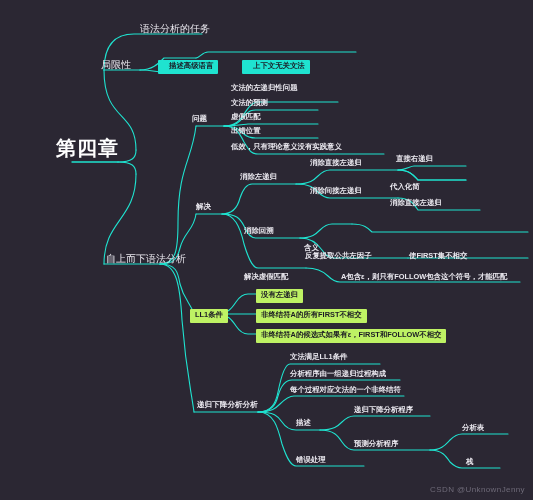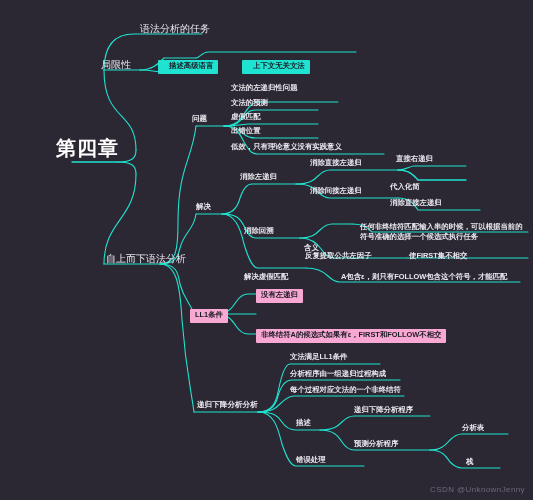--- a/index.html
+++ b/index.html
@@ -53,21 +53,21 @@
   .node.chip-cyan {
     background: #1fe3d0;
     color: #1b1b24;
     font-size: 7.4px;
     font-weight: bold;
     padding: 2px 5px 3px 11px;
     border-radius: 1px;
   }
   
   .node.chip-yellow {
-    background: #f9a8d4;
+    background: #bef264;
     color: #1b1b24;
     font-size: 7.4px;
     font-weight: bold;
     padding: 2px 5px 3px 5px;
     border-radius: 1px;
   }
   .node.multiline {
     white-space: normal;
     line-height: 1.35;
   }
@@ -197,34 +197,34 @@
   <div class="node plain" style="left:390px; top:183px;">代入化简</div>
 
   <div class="node plain" style="left:310px; top:187px;">消除间接左递归</div>
 
   <div class="node plain" style="left:390px; top:199px;">消除直接左递归</div>
 
   <div class="node plain" style="left:244px; top:227px;">消除回溯</div>
 
   <div class="node plain" style="left:304px; top:244px;">含义</div>
 
-  <div class="node plain multiline" style="left:360px; top:222px; width:168px;">任何非终结符匹配输入串的时候，可以根据当前的符号准确的选择一个候选式执行任务</div>
 
   <div class="node plain" style="left:305px; top:252px;">反复提取公共左因子</div>
 
   <div class="node plain" style="left:409px; top:252px;">使FIRST集不相交</div>
 
   <div class="node plain" style="left:244px; top:273px;">解决虚假匹配</div>
 
   <div class="node plain" style="left:341px; top:273px;">A包含ε，则只有FOLLOW包含这个符号，才能匹配</div>
 
   <div class="node chip-yellow" style="left:190px; top:309px;">LL1条件</div>
 
   <div class="node chip-yellow" style="left:256px; top:289px;">没有左递归</div>
 
+  <div class="node chip-yellow" style="left:256px; top:309px;">非终结符A的所有FIRST不相交</div>
 
   <div class="node chip-yellow" style="left:256px; top:329px;">非终结符A的候选式如果有ε，FIRST和FOLLOW不相交</div>
 
   <div class="node lvl2" style="left:197px; top:401px;">递归下降分析分析</div>
 
   <div class="node plain" style="left:290px; top:353px;">文法满足LL1条件</div>
 
   <div class="node plain" style="left:290px; top:370px;">分析程序由一组递归过程构成</div>
 
   <div class="node plain" style="left:290px; top:386px;">每个过程对应文法的一个非终结符</div>

